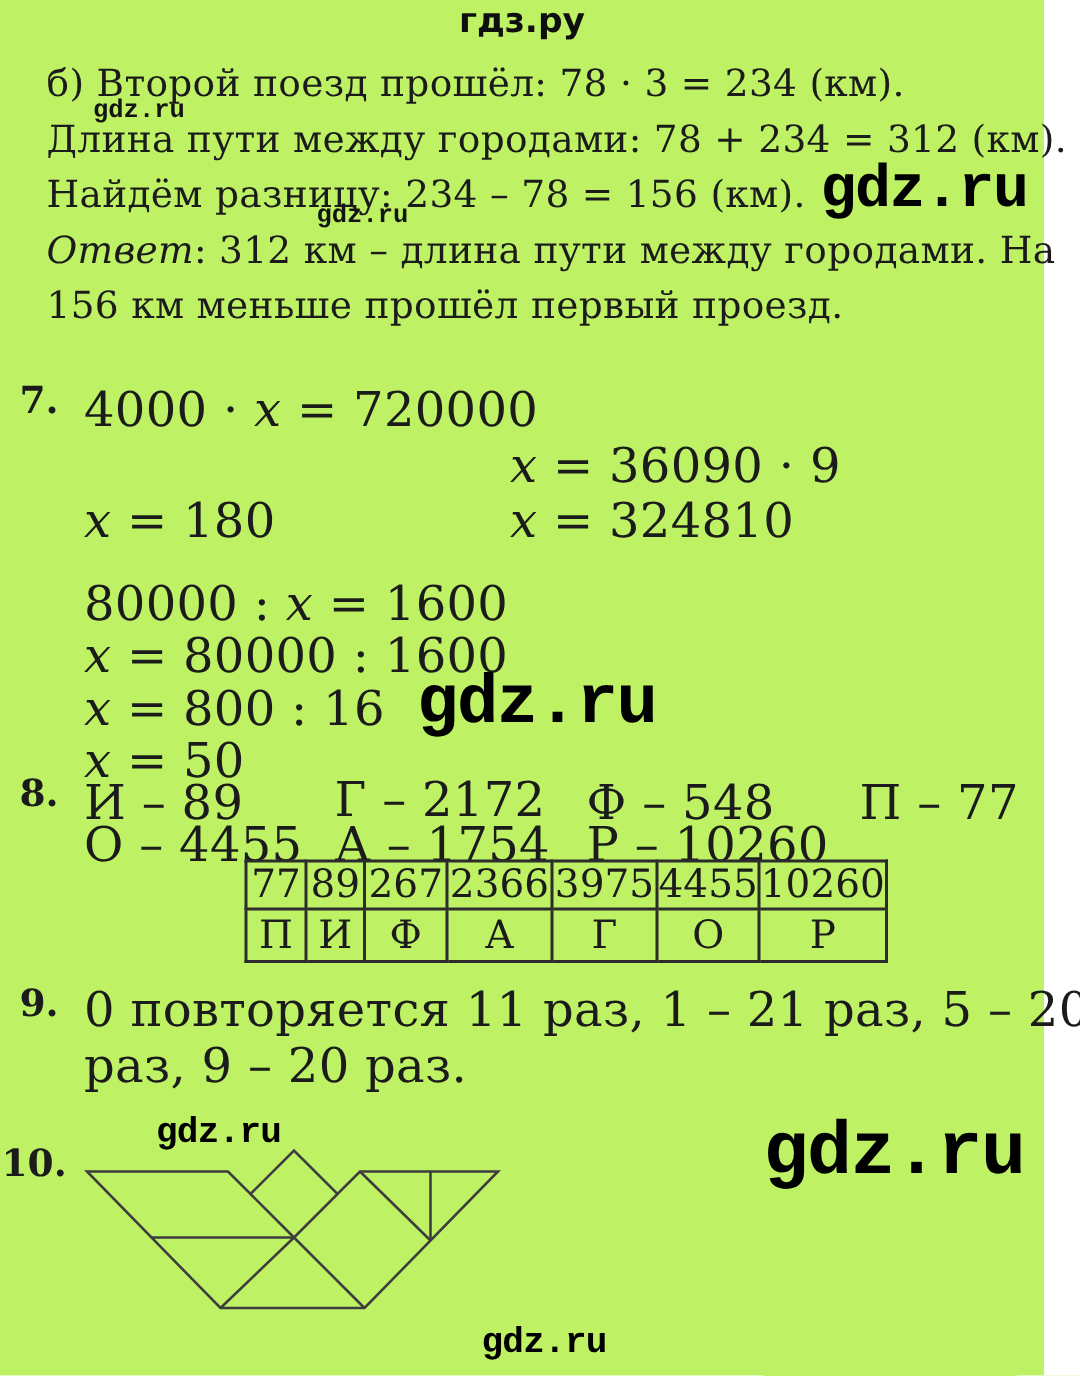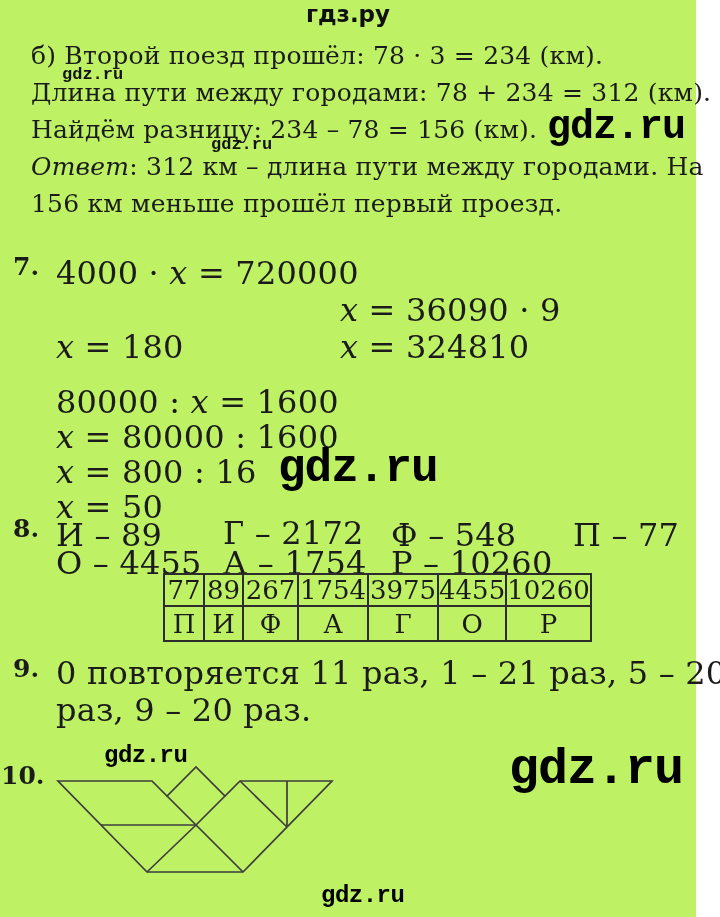--- a/index.html
+++ b/index.html
@@ -79,21 +79,21 @@
       <col style="width:70px">
         <col style="width:70px">
         <col style="width:68px">
         <col style="width:83px">
     </colgroup>
     <tbody>
         <tr class="vals">
       <td>77</td>
       <td>89</td>
       <td>267</td>
-      <td>1754</td>
+      <td>2366</td>
       <td>3975</td>
       <td>4455</td>
       <td>10260</td>
     </tr>
     <tr class="lets">
       <td>П</td>
       <td>И</td>
       <td>Ф</td>
       <td>А</td>
       <td>Г</td>

